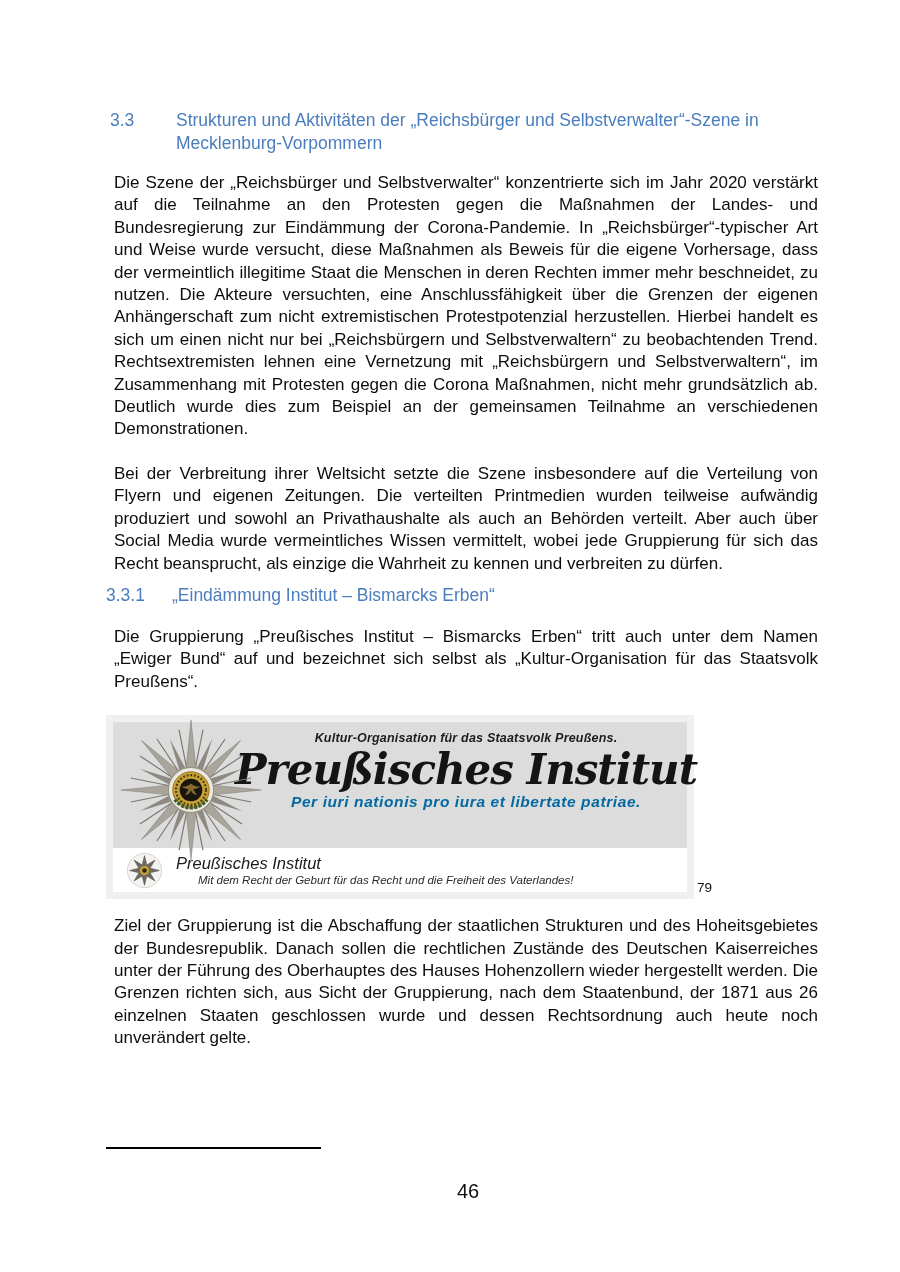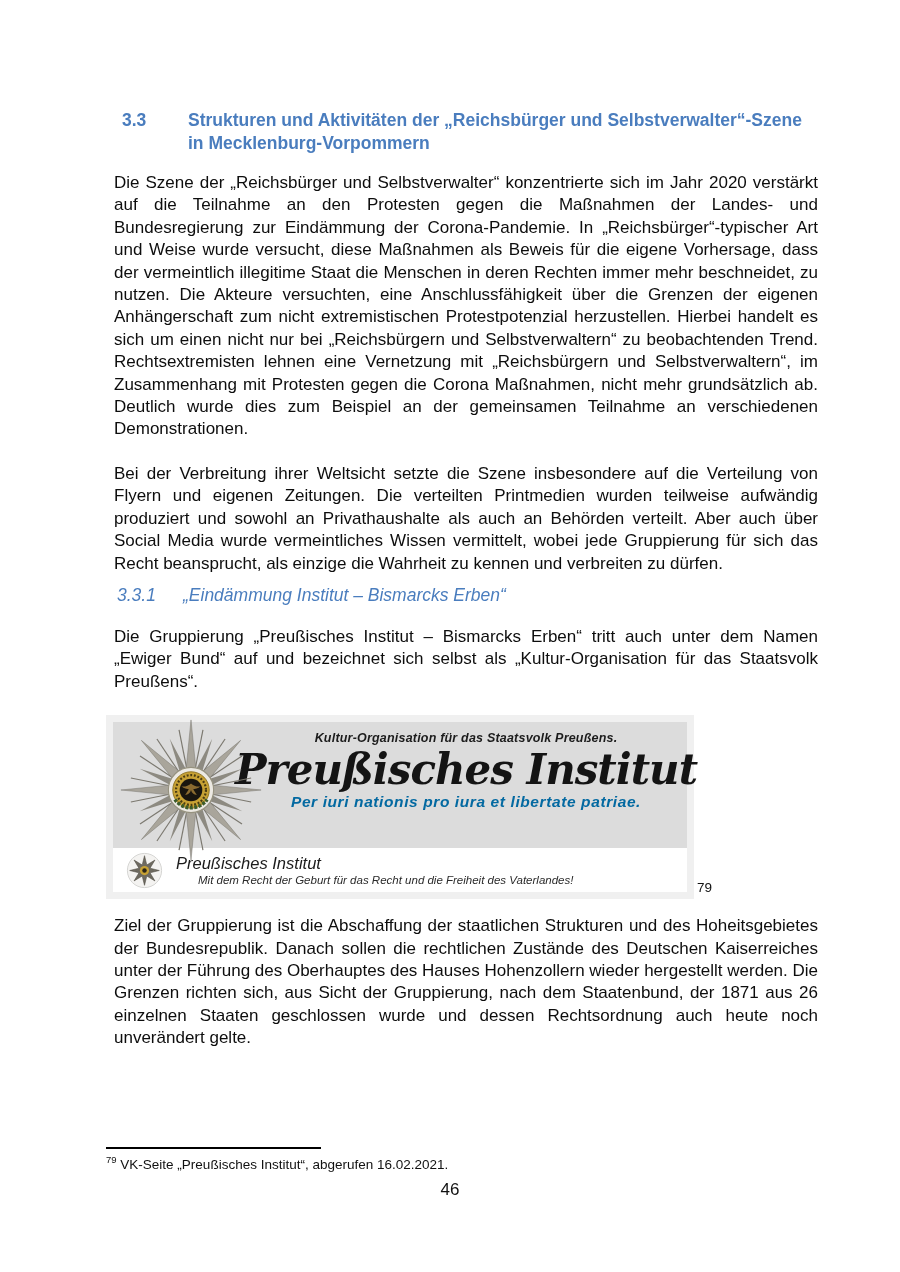--- a/index.html
+++ b/index.html
@@ -10,41 +10,40 @@
     font-family:"Liberation Sans", sans-serif;
     color:#0d0d0d;
     box-sizing:border-box;
     padding:109px 0 0 106px;
     overflow:hidden;
   }
   .content{width:712px;}
   .heading{
     display:flex;
     color:var(--color-heading-blue,#4a7dbe);
-    font-weight:bold;
+    font-weight:normal;
     font-size:17.5px;
     line-height:23px;
-    margin:0 0 17px 16px;
+    margin:0 0 17px 4px;
   }
   .heading .h-num{width:66px;flex:0 0 66px;}
   .heading .h-title{flex:1;}
   p.body{
     font-size:17px;
     line-height:22.4px;
     text-align:justify;
     margin:0 0 22px 8px;
   }
   .subheading{
     display:flex;
     color:var(--color-heading-blue,#4a7dbe);
     font-size:17.5px;
     line-height:23px;
     font-weight:normal;
-    margin:-13px 0 19px 11px;
-    font-style:italic;
+    margin:-13px 0 19px 0;
   }
   .subheading .h-num{width:66px;flex:0 0 66px;}
   
   .figure-wrap{
     position:relative;
     width:588px;
     margin:4px 0 16px 0;
   }
   .figure-frame{
     position:relative;
@@ -91,22 +90,22 @@
   .fig-ref{
     position:absolute;left:100%;bottom:4px;margin-left:3px;
     font-size:13.5px;color:#111;
   }
   
   .footnote{position:absolute;left:106px;top:1147px;width:712px;}
   .fn-rule{width:215px;height:2px;background:#000;}
   .fn-text{margin-top:5px;font-size:13.5px;color:#111;}
   .fn-text sup{font-size:9.5px;}
   .page-number{
-    position:absolute;left:94px;top:1180px;width:712px;
-    text-align:center;font-size:17px;color:#111;
+    position:absolute;left:112px;top:1180px;width:712px;
+    text-align:center;font-size:20px;color:#111;
   }
 </style>
 </head>
 <body>
 
 <div class="page">
   <div class="content">
 
     <div class="heading">
       <span class="h-num">3.3</span>
@@ -202,17 +201,16 @@
       </div>
       <span class="fig-ref">79</span>
     </div>
 
     <p class="body">Ziel der Gruppierung ist die Abschaffung der staatlichen Strukturen und des Hoheitsgebietes der Bundesrepublik. Danach sollen die rechtlichen Zustände des Deutschen Kaiserreiches unter der Führung des Oberhauptes des Hauses Hohenzollern wieder hergestellt werden. Die Grenzen richten sich, aus Sicht der Gruppierung, nach dem Staatenbund, der 1871 aus 26 einzelnen Staaten geschlossen wurde und dessen Rechtsordnung auch heute noch unverändert gelte.</p>
 
   </div>
 
   <div class="footnote">
     <div class="fn-rule"></div>
-    <div class="fn-text"><sup>79</sup> <span>VK-Seite „Preußisches Institut“, abgerufen 16.02.2021.</span></div>
   </div>
 
   <div class="page-number">46</div>
 </div>
 
 </body></html>

